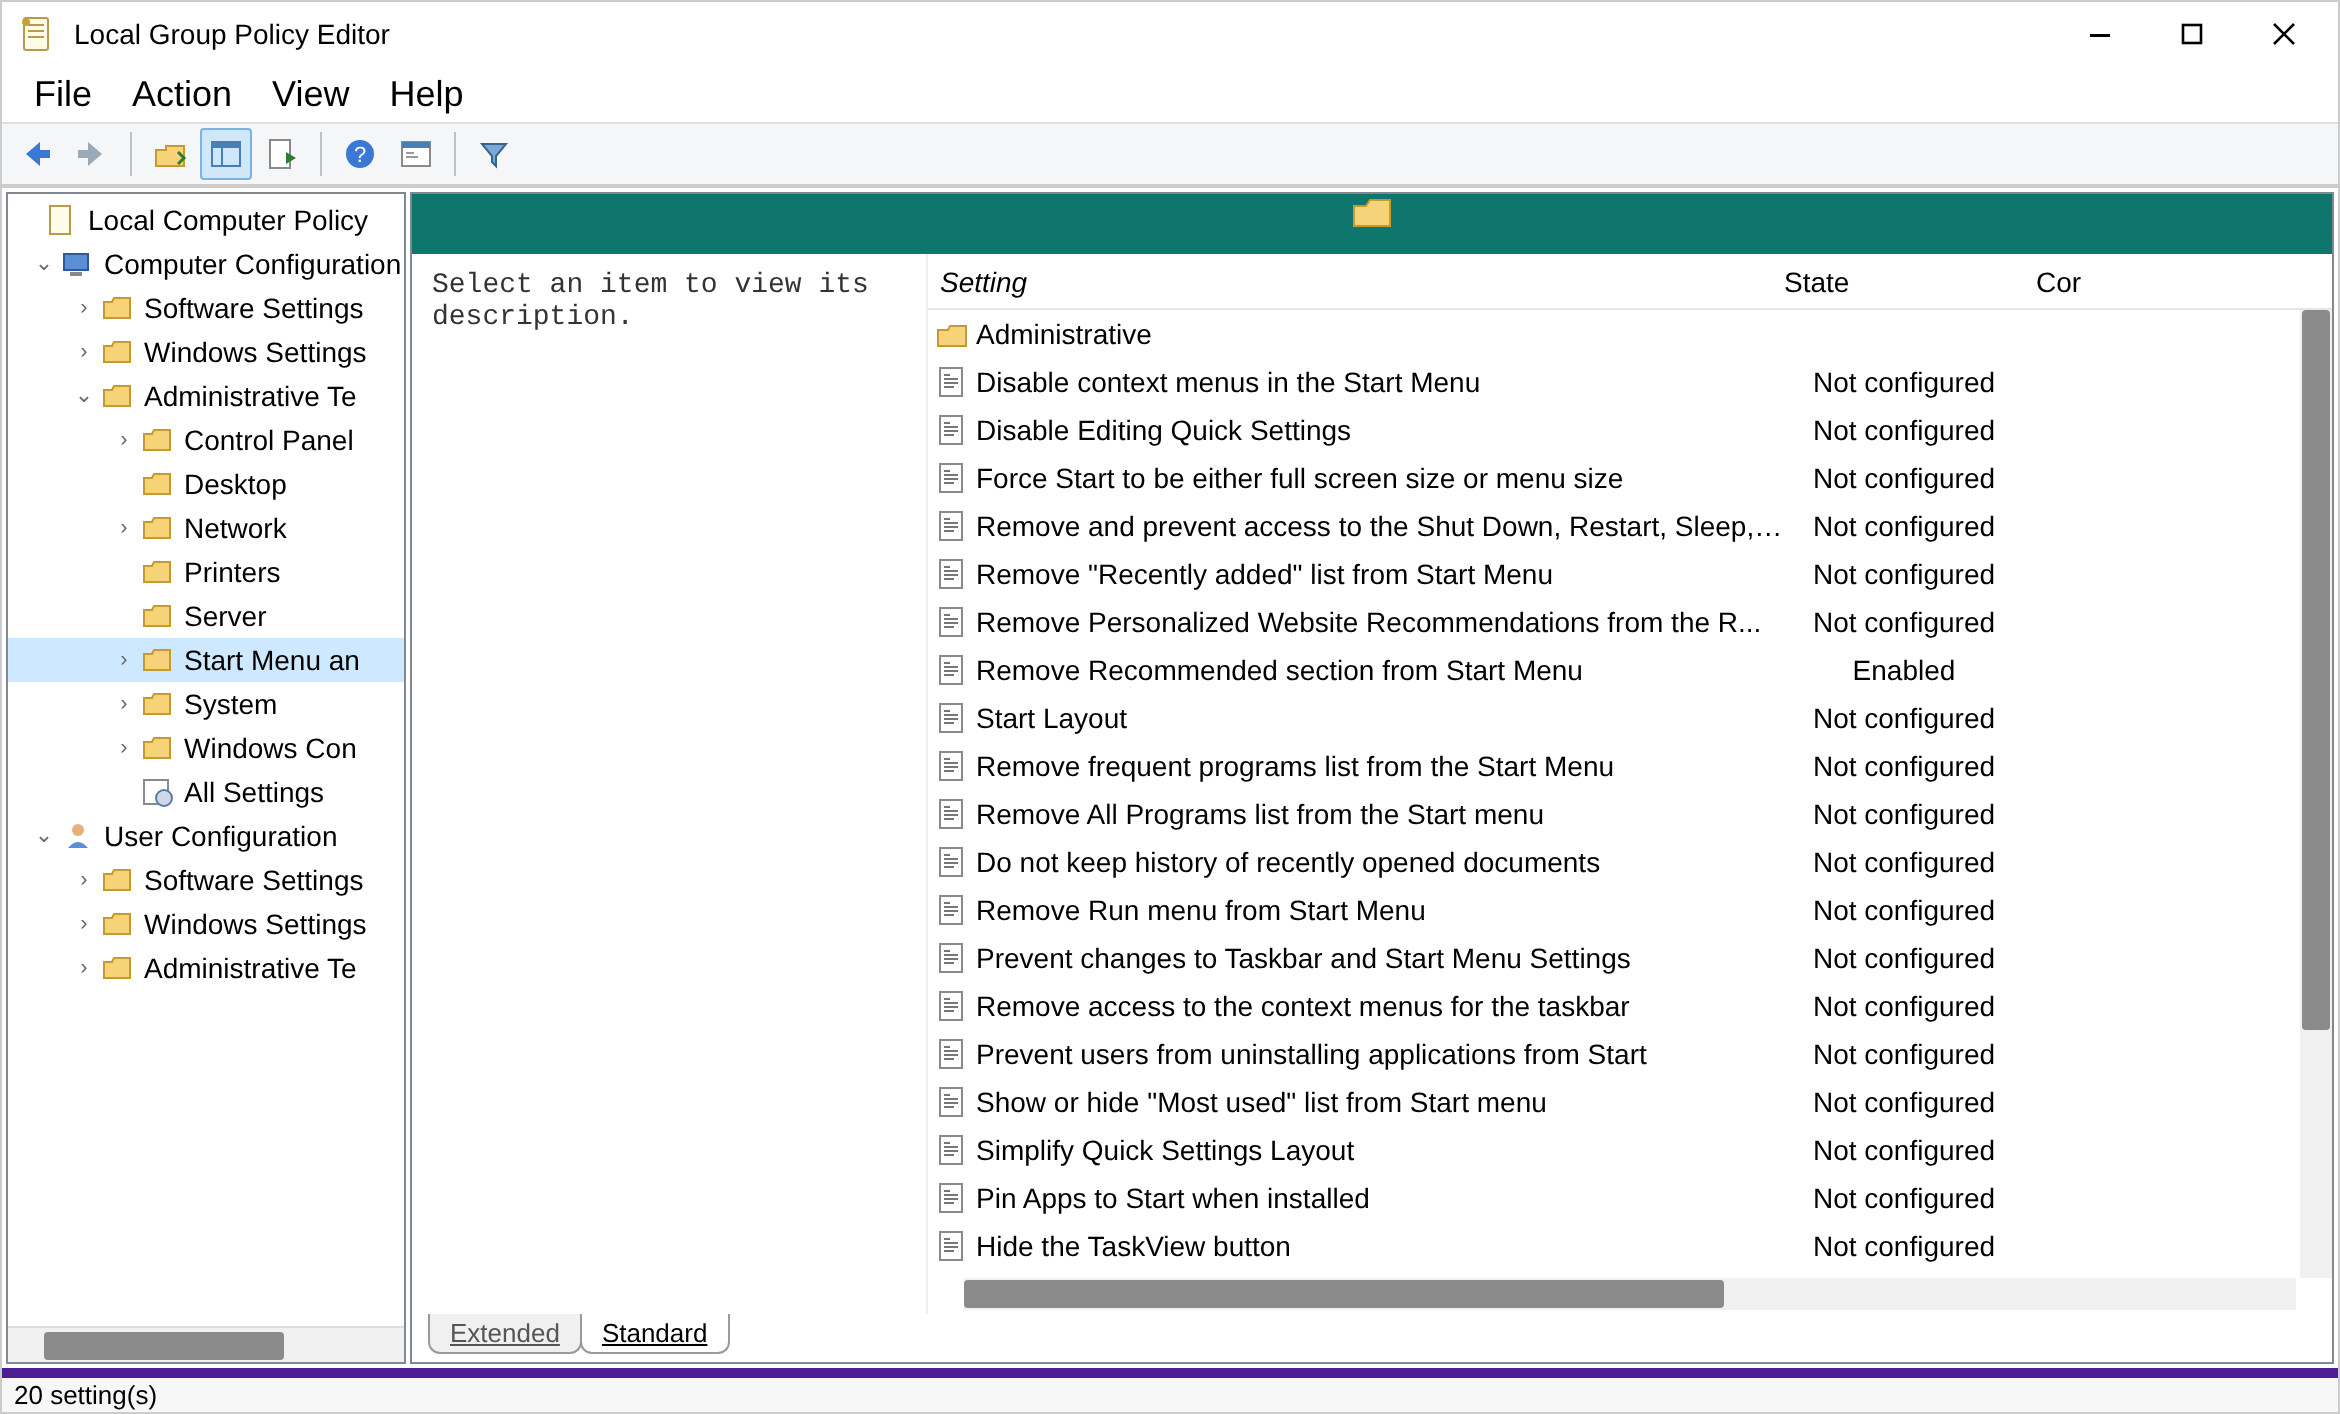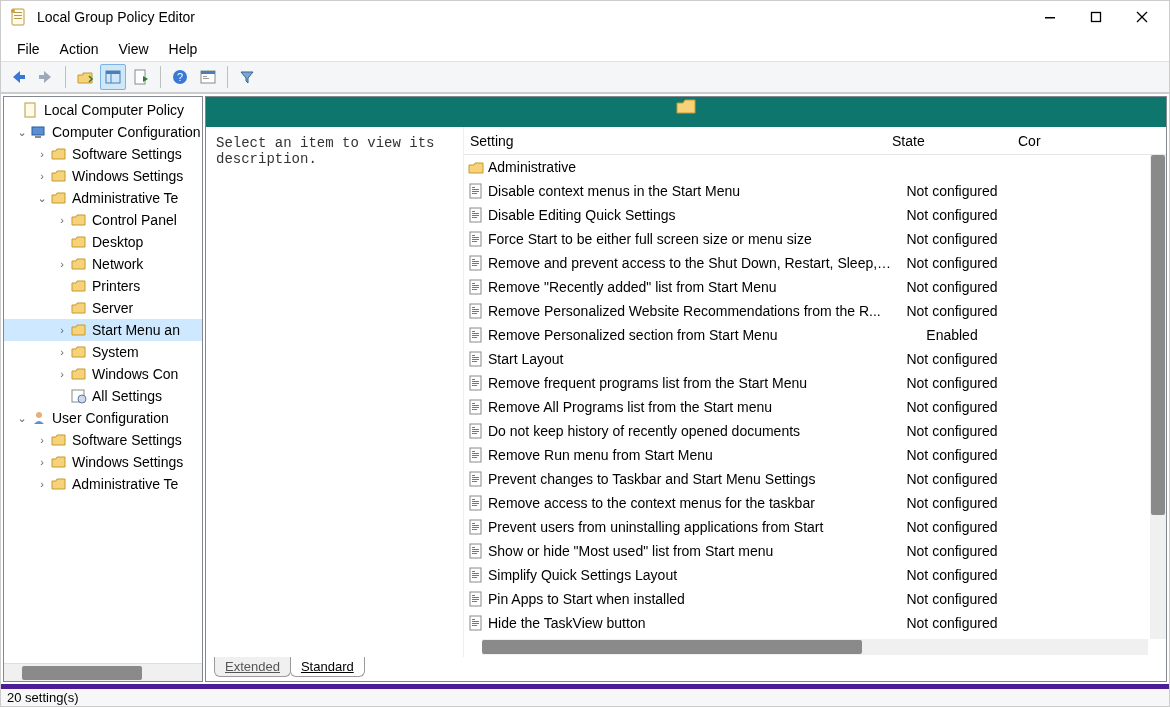--- a/index.html
+++ b/index.html
@@ -6,21 +6,21 @@
   body { font-family: 'Segoe UI', Tahoma, sans-serif; font-size: 13px; color: #000; background: #fff; width: 1170px; height: 707px; overflow: hidden; display: flex; flex-direction: column; border: 1px solid #ccc; }
   
   
   .titlebar { height: 32px; display: flex; align-items: center; padding: 0 4px; background: #fff; }
   .titlebar .app-icon { width: 20px; height: 20px; margin: 0 8px 0 4px; }
   .titlebar .title { flex: 1; font-size: 14px; }
   .titlebar .win-controls { display: flex; }
   .titlebar .win-btn { width: 46px; height: 32px; display: flex; align-items: center; justify-content: center; cursor: pointer; }
   
   
-  .menubar { height: 28px; display: flex; align-items: flex-end; padding: 0 6px; background: #fff; font-size: 14px; }
+  .menubar { height: 28px; display: flex; align-items: center; padding: 0 6px; background: #fff; font-size: 18px; }
   .menubar .menu-item { padding: 4px 10px; cursor: pointer; }
   
   
   .toolbar { height: 32px; display: flex; align-items: center; padding: 2px 4px; background: #f5f6f7; border-top: 1px solid #e0e0e0; border-bottom: 1px solid #ccc; gap: 2px; }
   .toolbar .tb-btn { width: 26px; height: 26px; display: flex; align-items: center; justify-content: center; border: 1px solid transparent; border-radius: 2px; cursor: pointer; }
   .toolbar .tb-btn.active { background: #d0e7f8; border-color: #7bb4e3; }
   .toolbar .sep { width: 1px; height: 22px; background: #c0c0c0; margin: 0 4px; }
   
   
   .main { flex: 1; display: flex; overflow: hidden; border-top: 1px solid #ccc; }
@@ -35,21 +35,21 @@
   .tree-hscroll { height: 18px; background: #f0f0f0; position: relative; border-top: 1px solid #ddd; }
   .tree-hscroll .thumb { position: absolute; left: 18px; top: 2px; width: 120px; height: 14px; background: #8a8a8a; border-radius: 2px; }
   
   
   .details-panel { flex: 1; margin: 2px 2px 2px 0; display: flex; flex-direction: column; border: 1px solid #828790; background: #fff; overflow: hidden; }
   .details-header { height: 30px; background: #0f766e; color: #000; display: flex; align-items: center; padding: 0 8px; gap: 10px; font-size: 15px; flex-direction: column; }
   .details-body { flex: 1; display: flex; overflow: hidden; background: #fff; }
   .desc-col { width: 258px; padding: 8px 10px; font-size: 14px; color: #333; border-right: 1px solid #eee; font-family: Liberation Mono, monospace; }
   .list-col { flex: 1; display: flex; flex-direction: column; overflow: hidden; position: relative; }
   .list-header { display: flex; height: 28px; align-items: center; font-size: 14px; border-bottom: 1px solid #e6e6e6; }
-  .col-setting { flex: 0 0 428px; padding-left: 6px; }
+  .col-setting { flex: 0 0 428px; padding-left: 6px; font-style: italic; }
   .col-state { flex: 0 0 120px; text-align: left; }
   .col-comment { flex: 0 0 90px; padding-left: 6px; }
   .list-rows { flex: 1; overflow: hidden; font-size: 14px; }
   .list-row { display: flex; align-items: center; height: 24px; cursor: pointer; }
   .row-icon { width: 20px; display: inline-flex; justify-content: center; margin-left: 2px; margin-right: 2px; }
   .row-setting { flex: 0 0 404px; white-space: nowrap; overflow: hidden; text-overflow: ellipsis; }
   .row-state { flex: 0 0 120px; text-align: center; }
   .list-hscroll { height: 16px; background: #f0f0f0; position: relative; margin: 0 18px 2px 18px; }
   .list-hscroll .thumb { position: absolute; left: 0; top: 1px; width: 380px; height: 14px; background: #8a8a8a; border-radius: 2px; }
   .list-vscroll { position: absolute; right: 0; top: 28px; bottom: 18px; width: 16px; background: #f0f0f0; }
@@ -446,21 +446,21 @@
             <div class="list-row">
               <span class="row-icon">
                 <svg width="16" height="16">
                   <rect x="2" y="1" width="11" height="14" fill="#fff" stroke="#8a8a8a"></rect>
                   <rect x="4" y="4" width="3" height="1" fill="#777"></rect>
                   <rect x="4" y="6" width="7" height="1" fill="#777"></rect>
                   <rect x="4" y="8" width="7" height="1" fill="#777"></rect>
                   <rect x="4" y="10" width="5" height="1" fill="#777"></rect>
                 </svg>
               </span>
-              <span class="row-setting">Remove Personalized section from Start Menu</span>
+              <span class="row-setting">Remove Recommended section from Start Menu</span>
               <span class="row-state">Enabled</span>
             </div>
             <div class="list-row">
               <span class="row-icon">
                 <svg width="16" height="16">
                   <rect x="2" y="1" width="11" height="14" fill="#fff" stroke="#8a8a8a"></rect>
                   <rect x="4" y="4" width="3" height="1" fill="#777"></rect>
                   <rect x="4" y="6" width="7" height="1" fill="#777"></rect>
                   <rect x="4" y="8" width="7" height="1" fill="#777"></rect>
                   <rect x="4" y="10" width="5" height="1" fill="#777"></rect>

